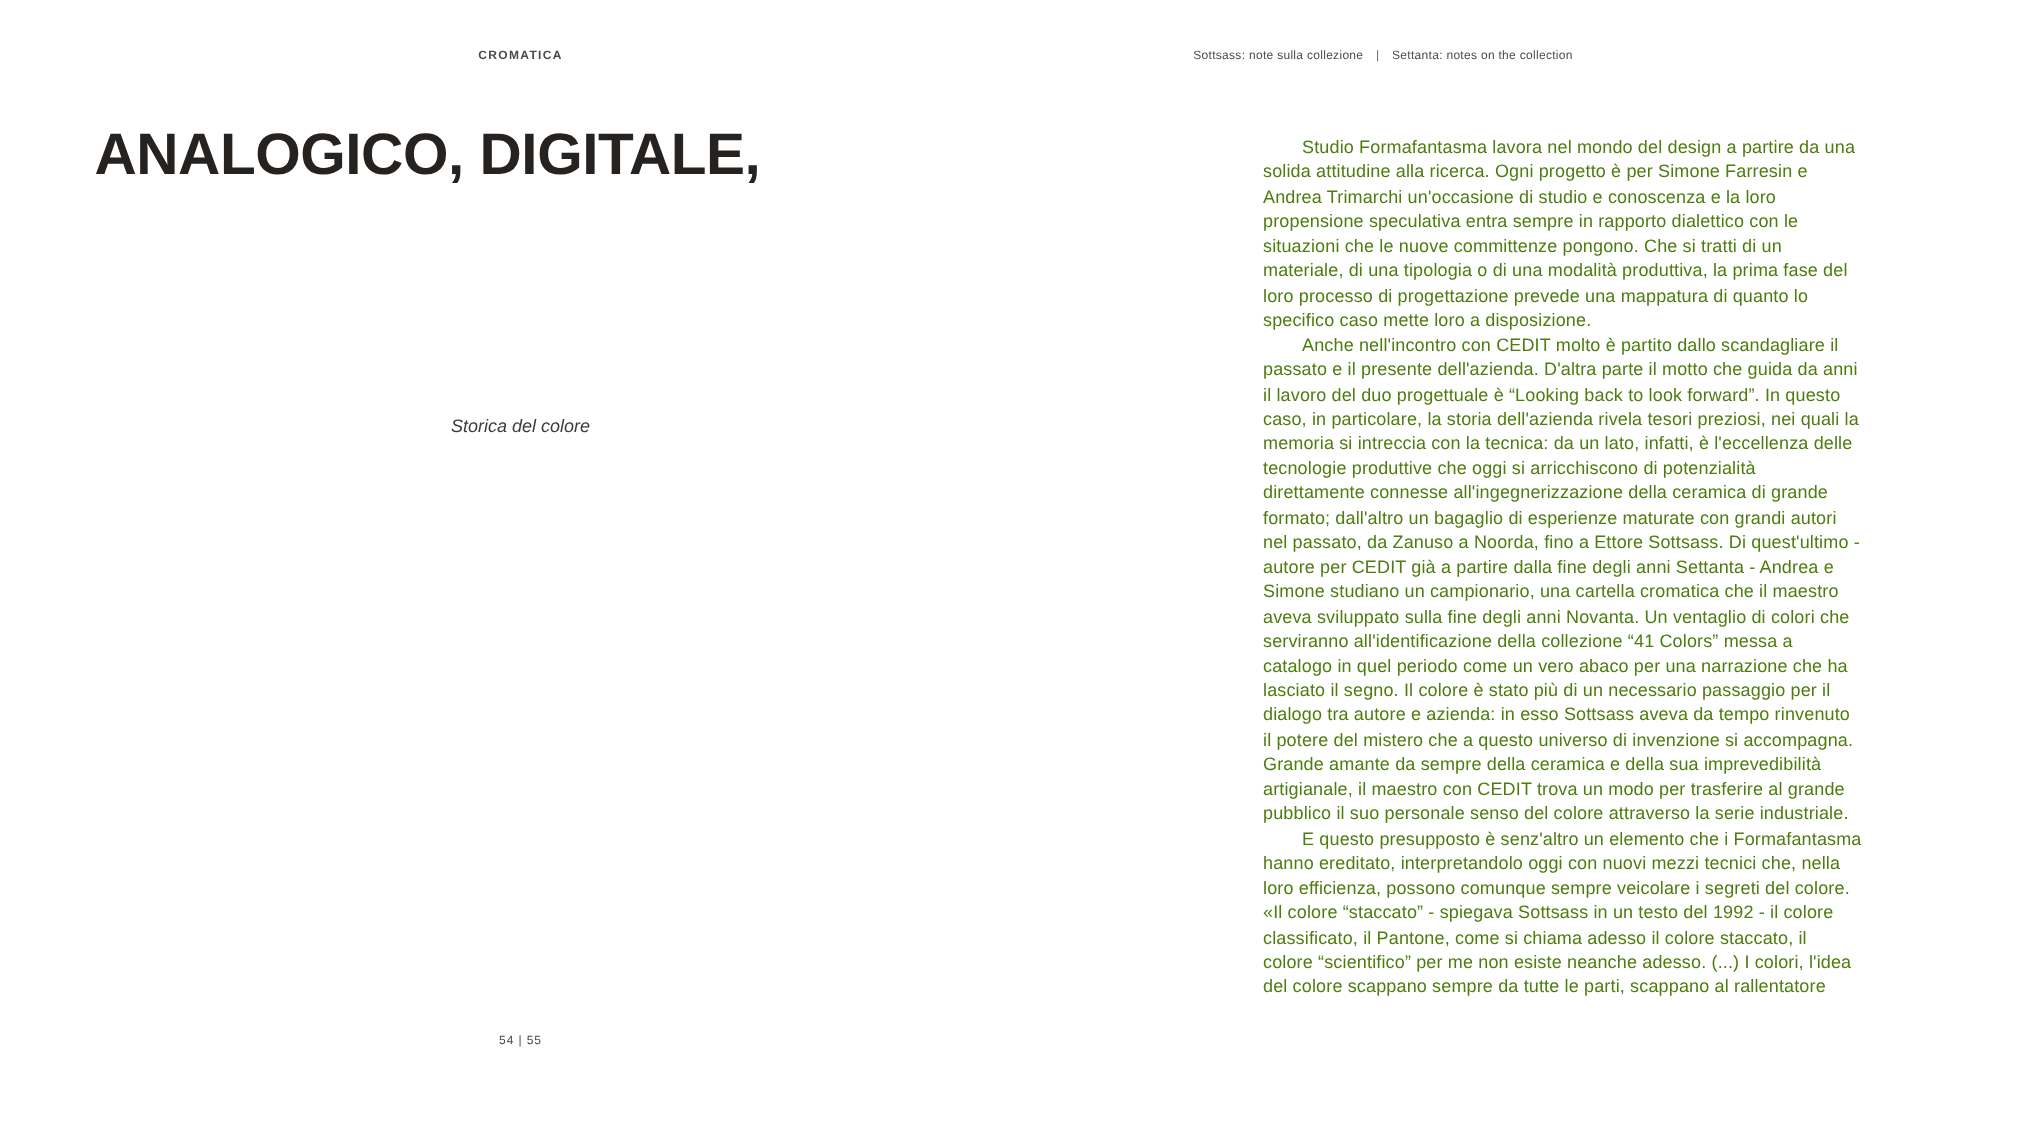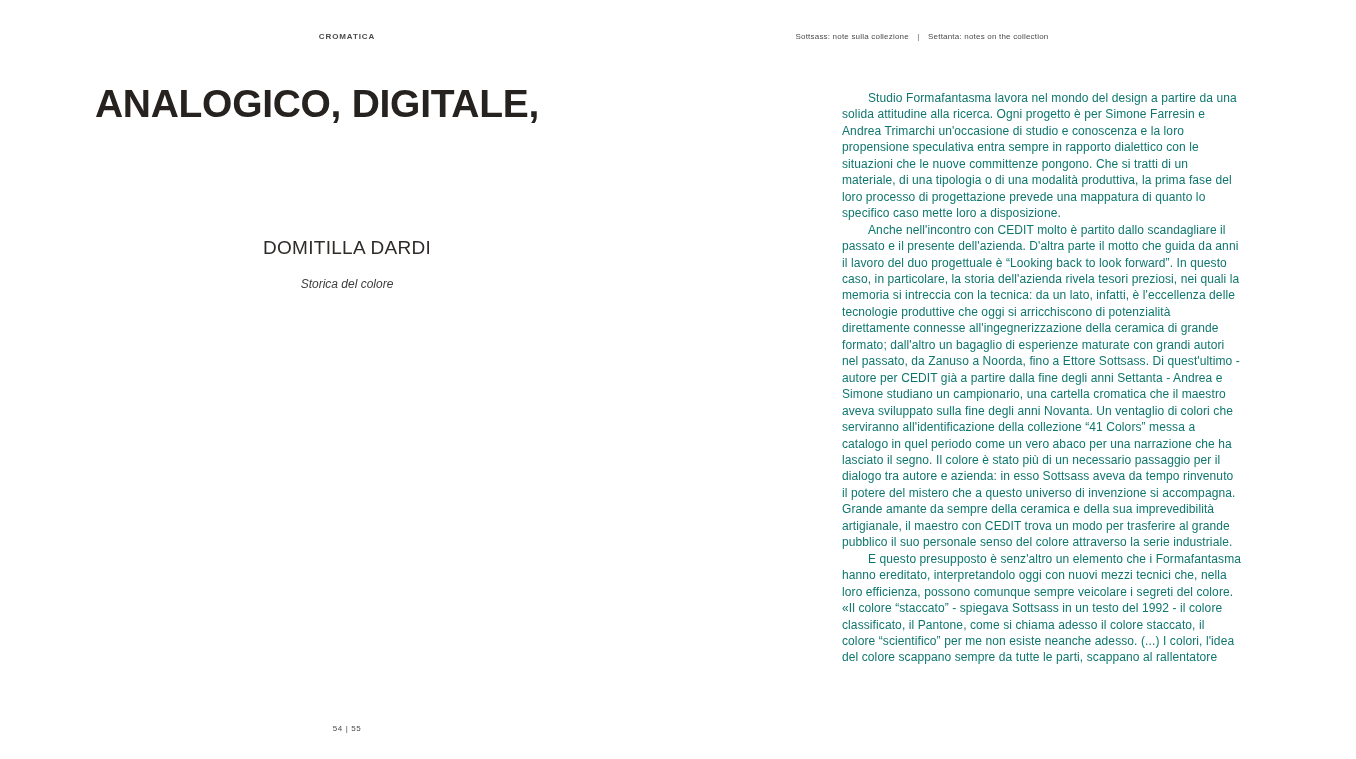--- a/index.html
+++ b/index.html
@@ -32,21 +32,21 @@
     font-size: 8px;
     letter-spacing: 0.2px;
     color: #4b4b4b;
     white-space: nowrap;
   }
   .running-head-right .sep { margin: 0 6px; color: #6a6a6a; }
 
   
   .article-title {
     position: absolute;
-    left: 79px; top: 80px;
+    left: 47px; top: 80px;
     font-size: 39px;
     line-height: 48px;
     font-weight: 700;
     letter-spacing: -0.3px;
     color: #262220;
   }
   .article-author {
     position: absolute;
     left: 216px; top: 237px; width: 230px;
     text-align: center;
@@ -64,29 +64,29 @@
     color: #3c3c3c;
   }
 
   
   .body-text {
     position: absolute;
     left: 826px; top: 90px; width: 399px;
     font-size: 12px;
     line-height: 16.45px;
     letter-spacing: 0.1px;
-    color: #0f766e;
+    color: #4d7c0f;
     text-align: left;
   }
   .body-text p { margin: 0; text-indent: 26px; }
 
   
   .folio {
     position: absolute;
-    left: 216px; top: 724px; width: 230px;
+    left: 216px; top: 689px; width: 230px;
     text-align: center;
     font-size: 8px;
     letter-spacing: 0.6px;
     color: #4b4b4b;
   }
 </style>
 </head>
 <body>
 
 <div class="spread">
@@ -96,21 +96,20 @@
   <div class="running-head-right">
     <span>Sottsass: note sulla collezione</span>
     <span class="sep">|</span>
     <span>Settanta: notes on the collection</span>
   </div>
 
   <h1 class="article-title">
     <div>ANALOGICO, DIGITALE,</div>
   </h1>
 
-  <div class="article-author">DOMITILLA DARDI</div>
 
   <div class="article-author-role">Storica del colore</div>
 
   <div class="body-text">
     <p>Studio Formafantasma lavora nel mondo del design a partire da una solida attitudine alla ricerca. Ogni progetto è per Simone Farresin e Andrea Trimarchi un'occasione di studio e conoscenza e la loro propensione speculativa entra sempre in rapporto dialettico con le situazioni che le nuove committenze pongono. Che si tratti di un materiale, di una tipologia o di una modalità produttiva, la prima fase del loro processo di progettazione prevede una mappatura di quanto lo specifico caso mette loro a disposizione.</p>
     <p>Anche nell'incontro con CEDIT molto è partito dallo scandagliare il passato e il presente dell'azienda. D'altra parte il motto che guida da anni il lavoro del duo progettuale è “Looking back to look forward”. In questo caso, in particolare, la storia dell'azienda rivela tesori preziosi, nei quali la memoria si intreccia con la tecnica: da un lato, infatti, è l'eccellenza delle tecnologie produttive che oggi si arricchiscono di potenzialità direttamente connesse all'ingegnerizzazione della ceramica di grande formato; dall'altro un bagaglio di esperienze maturate con grandi autori nel passato, da Zanuso a Noorda, fino a Ettore Sottsass. Di quest'ultimo - autore per CEDIT già a partire dalla fine degli anni Settanta - Andrea e Simone studiano un campionario, una cartella cromatica che il maestro aveva sviluppato sulla fine degli anni Novanta. Un ventaglio di colori che serviranno all'identificazione della collezione “41 Colors” messa a catalogo in quel periodo come un vero abaco per una narrazione che ha lasciato il segno. Il colore è stato più di un necessario passaggio per il dialogo tra autore e azienda: in esso Sottsass aveva da tempo rinvenuto il potere del mistero che a questo universo di invenzione si accompagna. Grande amante da sempre della ceramica e della sua imprevedibilità artigianale, il maestro con CEDIT trova un modo per trasferire al grande pubblico il suo personale senso del colore attraverso la serie industriale.</p>
     <p>E questo presupposto è senz'altro un elemento che i Formafantasma hanno ereditato, interpretandolo oggi con nuovi mezzi tecnici che, nella loro efficienza, possono comunque sempre veicolare i segreti del colore. «Il colore “staccato” - spiegava Sottsass in un testo del 1992 - il colore classificato, il Pantone, come si chiama adesso il colore staccato, il colore “scientifico” per me non esiste neanche adesso. (...) I colori, l'idea del colore scappano sempre da tutte le parti, scappano al rallentatore</p>
   </div>
 
   <div class="folio">54  |  55</div>

